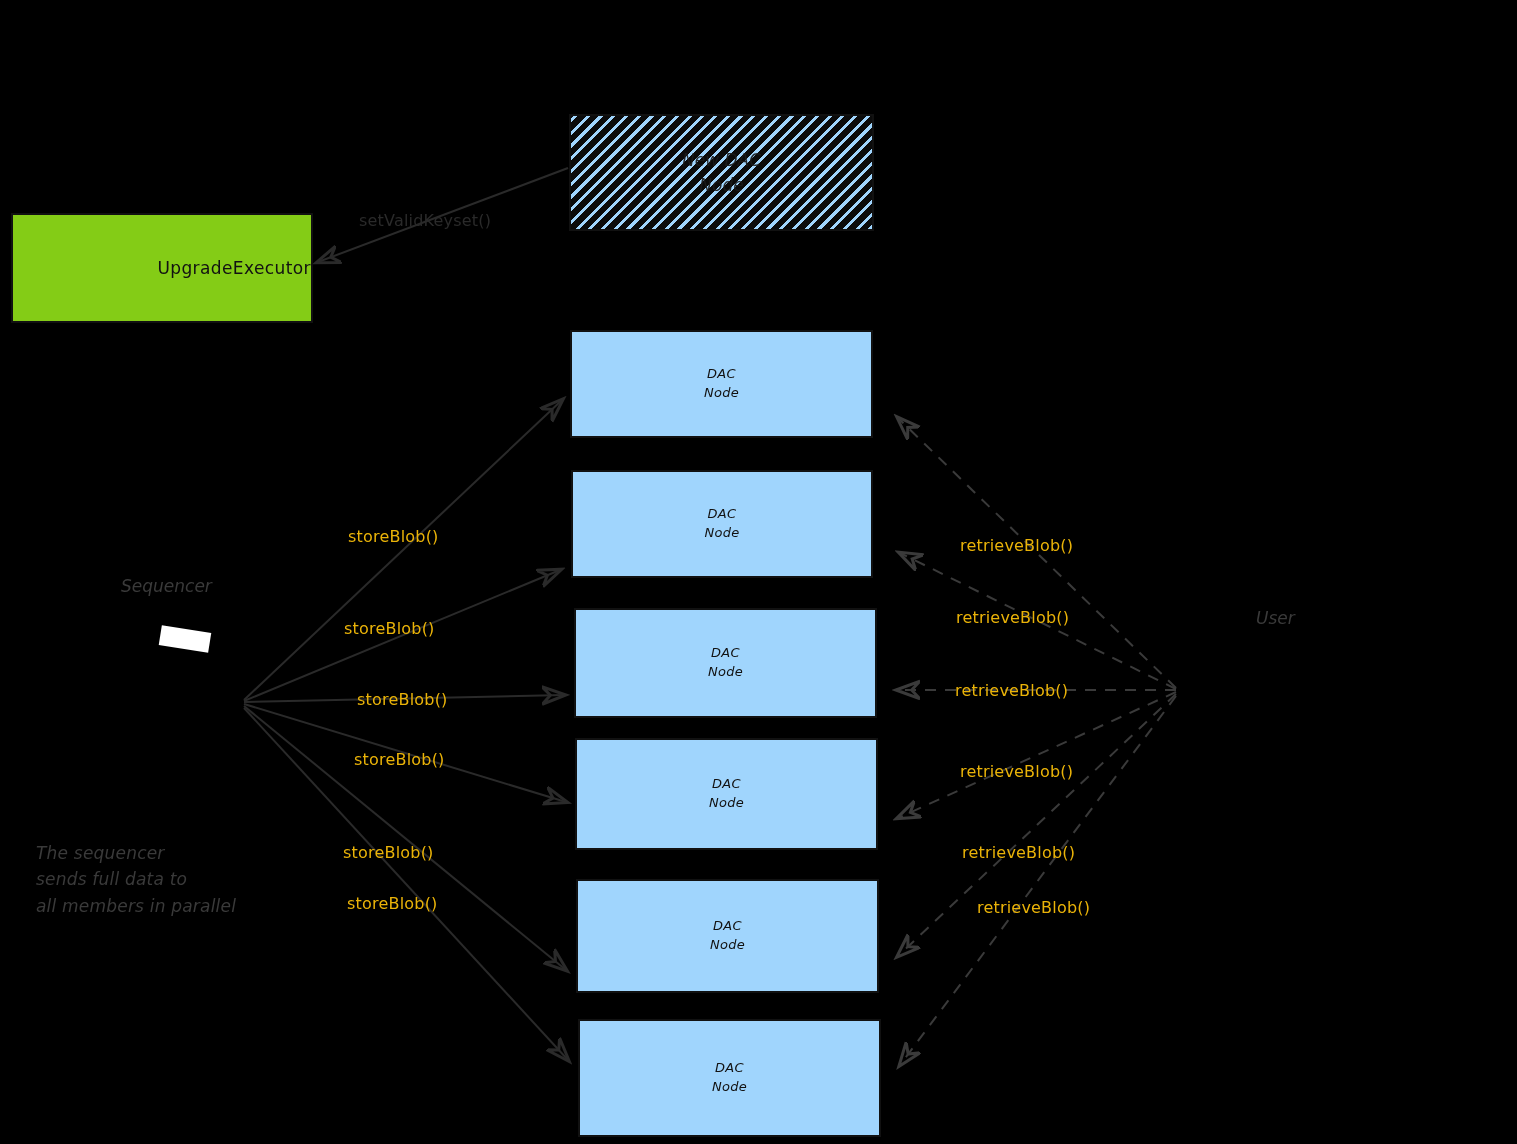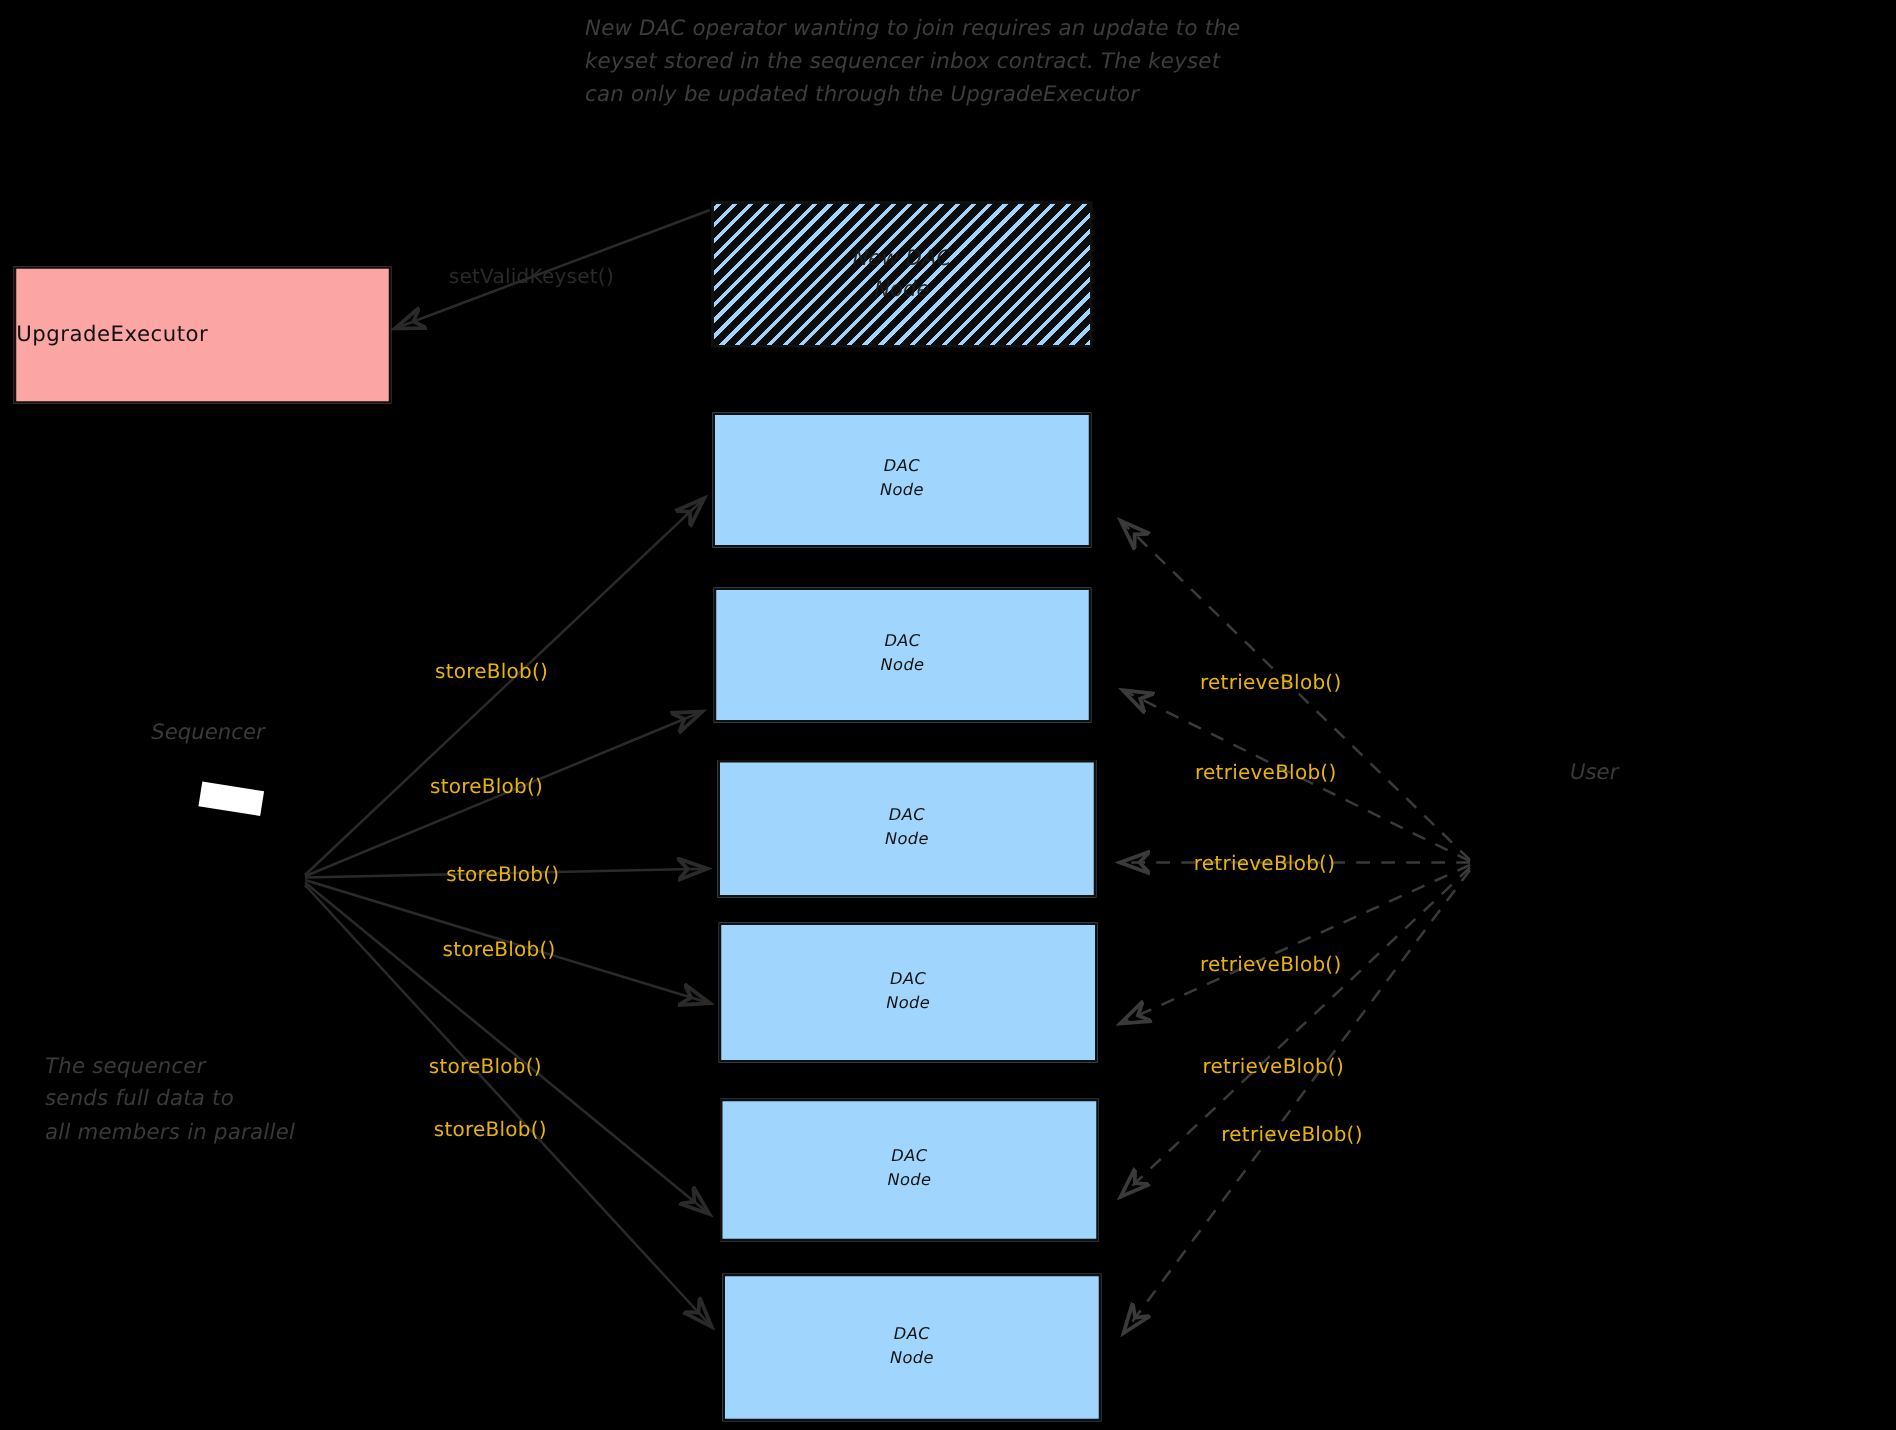--- a/index.html
+++ b/index.html
@@ -38,25 +38,25 @@
     font-family: "DejaVu Sans", sans-serif;
     font-style: italic;
     font-size: 13px;
     line-height: 1.45;
     letter-spacing: 0.3px;
   }
   .node-box .ln { display: block; }
   .exec-box {
     position: absolute;
     box-sizing: border-box;
-    background: #fca5a5;
+    background: #84cc16;
     border: 2px solid #111111;
     display: flex;
     align-items: center;
-    justify-content: flex-start;
+    justify-content: flex-end;
     color: #121212;
     font-family: "DejaVu Sans", sans-serif;
     font-size: 17px;
     letter-spacing: 0.4px;
   }
   .hatch-box {
     position: absolute;
     box-sizing: border-box;
     border: 2px solid #111111;
     display: flex;
@@ -69,21 +69,20 @@
     font-size: 17px;
     line-height: 1.45;
     background-color: #0b0b0b;
     background-image: repeating-linear-gradient(
       -45deg,
       #a0d5fd 0px,
       #a0d5fd 3px,
       #0b0b0b 3px,
       #0b0b0b 9px
     );
-    margin-top: 47px;
   }
   .hatch-box .ln {
     display: block;
     opacity: 0.92;
     mix-blend-mode: normal;
     color: #1b1b1b;
   }
   .note {
     position: absolute;
     color: #3a3a3a;
@@ -153,23 +152,20 @@
     <g>
       <path d="M1176,688 L898,418" fill="none" stroke="#3a3a3a" stroke-width="2" stroke-dasharray="11 9" marker-end="url(#ah-dash)"></path>
       <path d="M1176,689 L900,553" fill="none" stroke="#3a3a3a" stroke-width="2" stroke-dasharray="11 9" marker-end="url(#ah-dash)"></path>
       <path d="M1176,690 L898,690" fill="none" stroke="#3a3a3a" stroke-width="2" stroke-dasharray="11 9" marker-end="url(#ah-dash)"></path>
       <path d="M1176,692 L898,818" fill="none" stroke="#3a3a3a" stroke-width="2" stroke-dasharray="11 9" marker-end="url(#ah-dash)"></path>
       <path d="M1176,694 L898,956" fill="none" stroke="#3a3a3a" stroke-width="2" stroke-dasharray="11 9" marker-end="url(#ah-dash)"></path>
       <path d="M1176,696 L900,1065" fill="none" stroke="#3a3a3a" stroke-width="2" stroke-dasharray="11 9" marker-end="url(#ah-dash)"></path>
     </g>
   </svg>
 
-  <div class="note title-note" style="left:468px; top:10px; width:640px;">New DAC operator wanting to join requires an update to the
-keyset stored in the sequencer inbox contract. The keyset
-can only be updated through the UpgradeExecutor</div>
 
   <div class="hatch-box" style="left:569px; top:114px; width:305px; height:117px;">
     <span class="ln">New DAC</span>
     <span class="ln">Node</span>
   </div>
 
   <div class="exec-box" style="left:11px; top:213px; width:302px; height:110px;">
     <span>UpgradeExecutor</span>
   </div>
 

